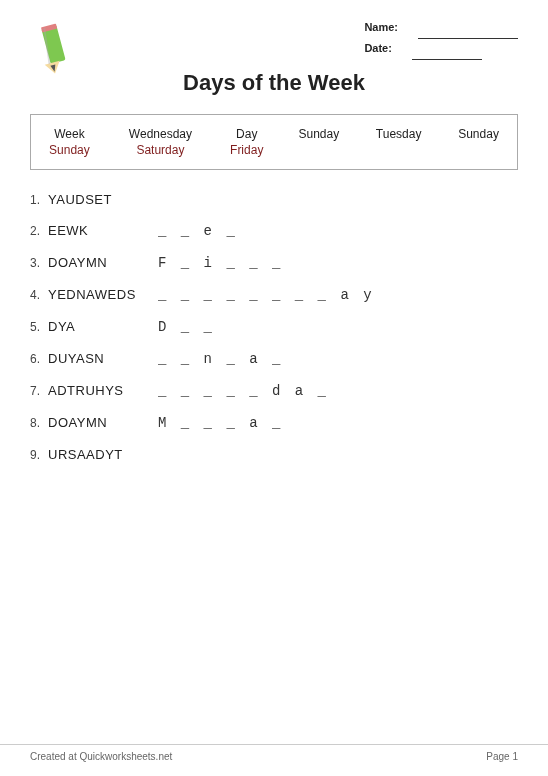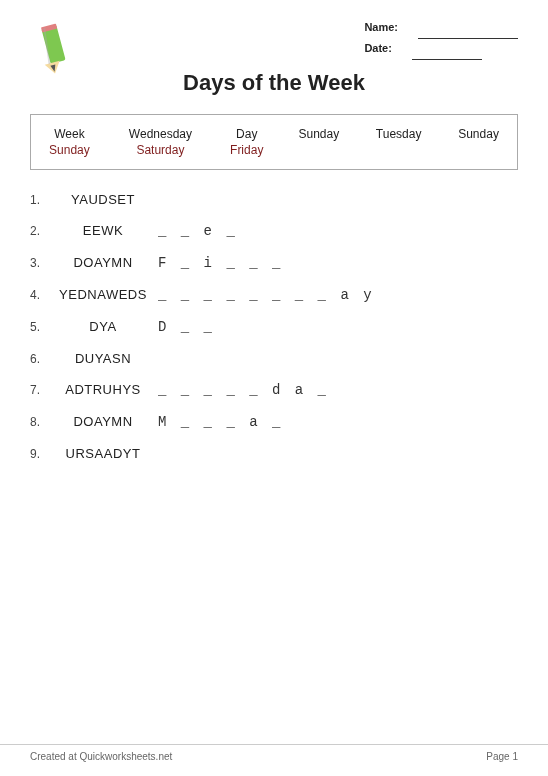--- a/index.html
+++ b/index.html
@@ -87,21 +87,20 @@
     .question-number {
       min-width: 18px;
       font-size: 12px;
       color: #444;
     }
     .question-word {
       min-width: 110px;
       font-weight: normal;
       font-size: 13px;
       letter-spacing: 0.5px;
-      text-align: center;
     }
     .question-answer {
       font-size: 14px;
       letter-spacing: 3px;
       font-family: 'Courier New', monospace;
       color: #333;
     }
 
     .footer {
       position: absolute;
@@ -191,20 +190,21 @@
       <span class="question-answer">_ _ _ _ _ _ _ _ a y</span>
     </div>
     <div class="question-row">
       <span class="question-number">5.</span>
       <span class="question-word">DYA</span>
       <span class="question-answer">D _ _</span>
     </div>
     <div class="question-row">
       <span class="question-number">6.</span>
       <span class="question-word">DUYASN</span>
+      <span class="question-answer">_ _ n _ a _</span>
     </div>
     <div class="question-row">
       <span class="question-number">7.</span>
       <span class="question-word">ADTRUHYS</span>
       <span class="question-answer">_ _ _ _ _ d a _</span>
     </div>
     <div class="question-row">
       <span class="question-number">8.</span>
       <span class="question-word">DOAYMN</span>
       <span class="question-answer">M _ _ _ a _</span>

